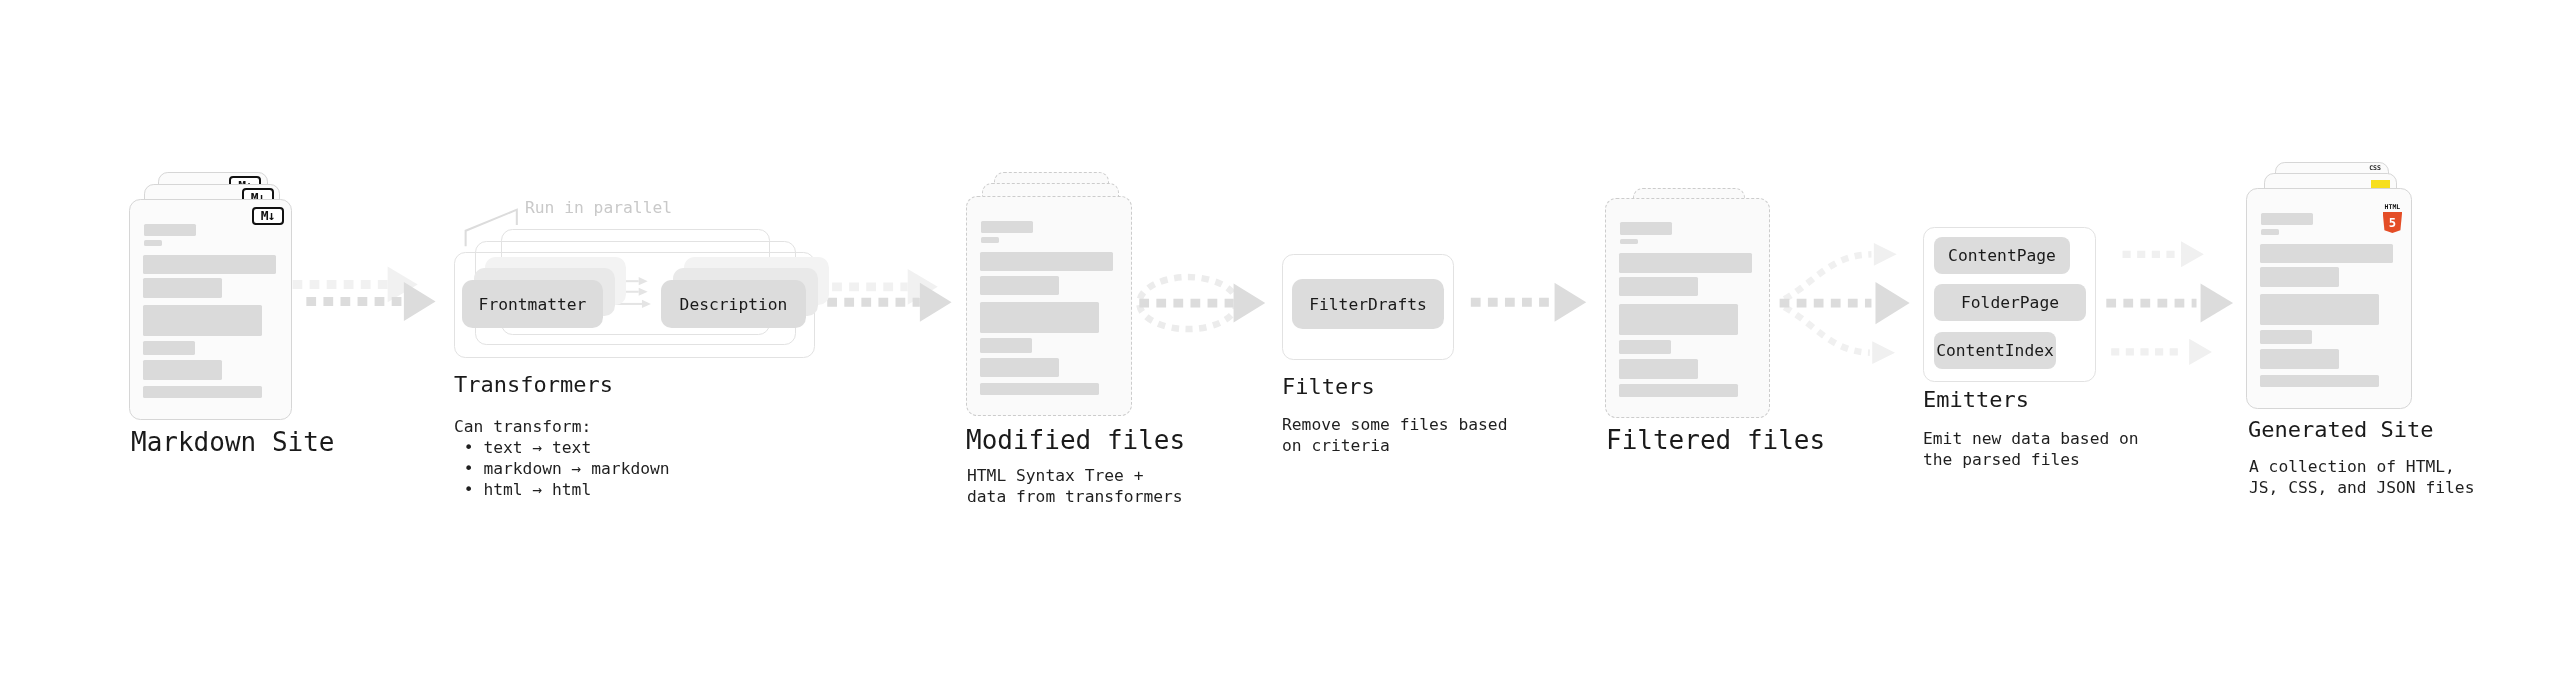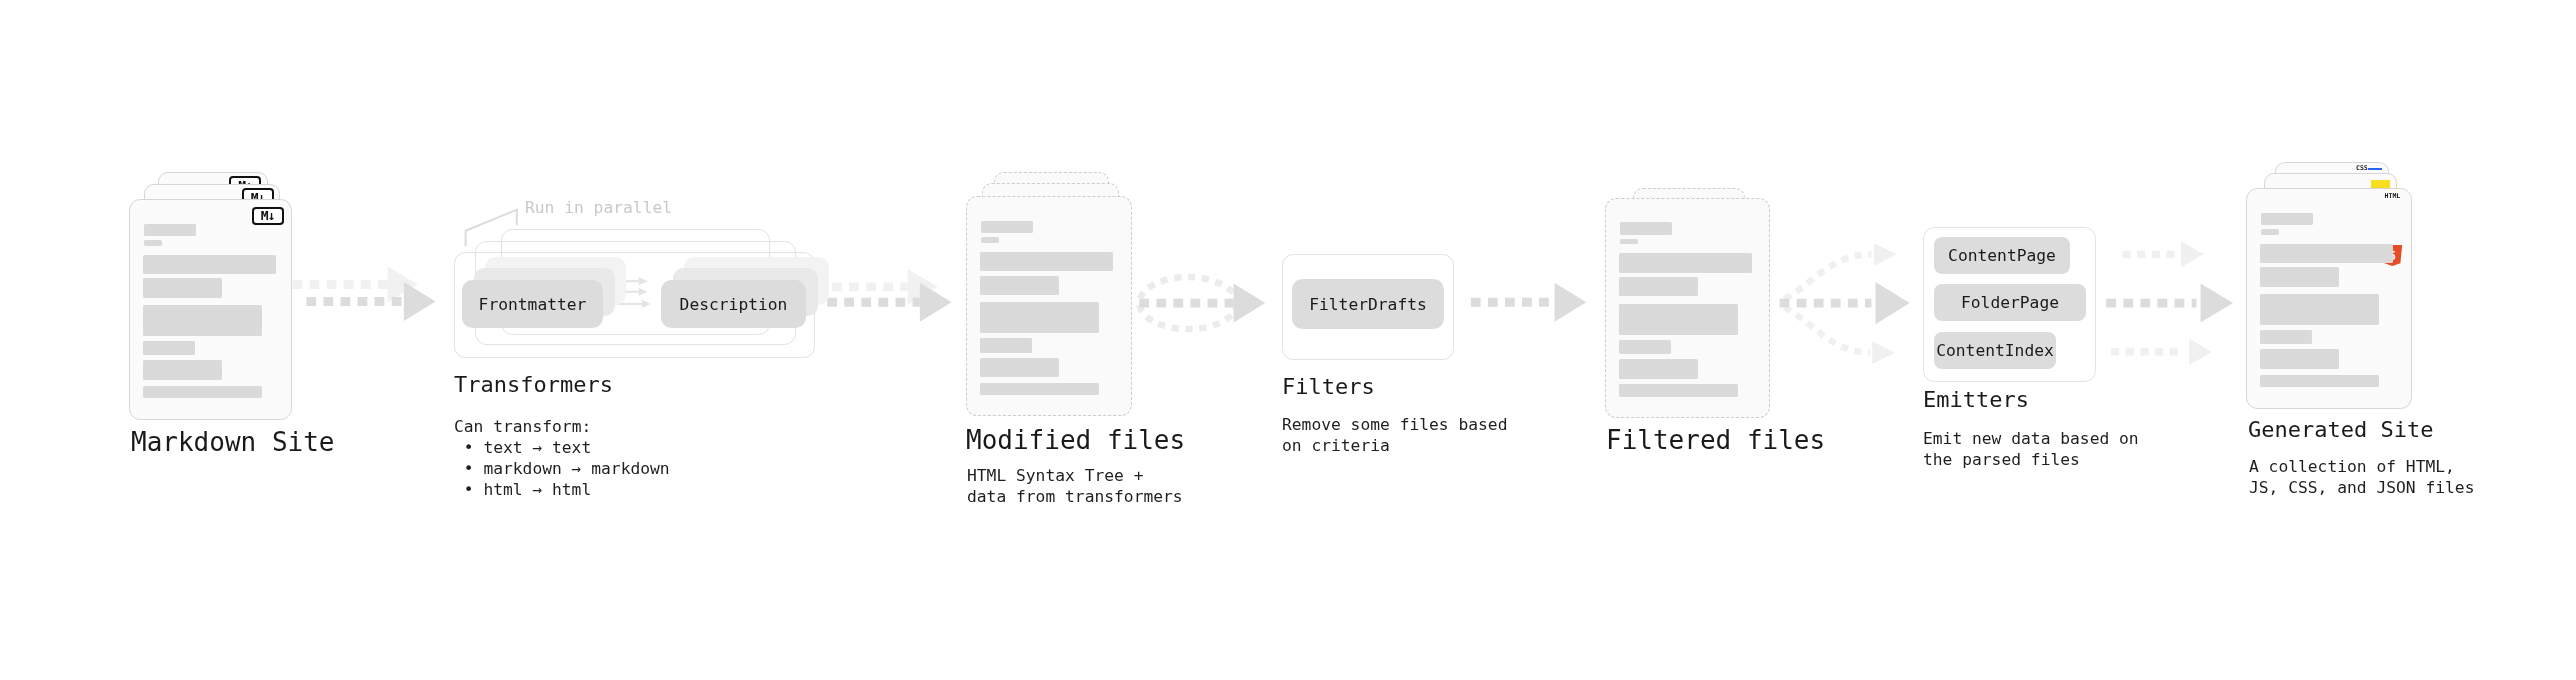--- a/index.html
+++ b/index.html
@@ -27,21 +27,21 @@
   .b6{width:52px;height:14.6px;margin:0 0 4.9px 13px;}
   .b7{width:79px;height:19.5px;margin:0 0 5.7px 13px;}
   .b8{width:119px;height:12.2px;margin:0 0 0 13px;}
 
   
   .md-icon{position:absolute;width:32px;height:18.7px;border:2.4px solid #111;border-radius:4.1px;
     background:#fff;display:flex;align-items:center;justify-content:center;
     font-weight:bold;font-size:13px;letter-spacing:-0.8px;color:#111;box-sizing:border-box;}
 
   
-  .css-icon{position:absolute;display:flex;flex-direction:row;align-items:center;}
+  .css-icon{position:absolute;display:flex;flex-direction:column;align-items:center;}
   .css-icon .t{font-size:6.5px;font-weight:bold;color:#222;line-height:6.5px;}
   .css-icon .u{width:14.6px;height:2.4px;background:#2965f1;margin-top:0.8px;}
   .js-icon{position:absolute;background:#f7df1e;}
   .html5-icon{position:absolute;width:21px;display:flex;flex-direction:column;align-items:center;}
   .html5-icon .t{font-size:6.5px;font-weight:bold;color:#111;line-height:7.3px;letter-spacing:0;}
   .html5-icon .shield{width:19.5px;height:21px;background:#e44d26;margin-top:0.8px;
     clip-path:polygon(0 0,100% 0,91% 86%,50% 100%,9% 86%);
     display:flex;align-items:center;justify-content:center;color:#fff;font-weight:bold;font-size:12.2px;}
 
   
@@ -227,21 +227,21 @@
     <div class="file-card back z1" style="left:29px;top:0;width:114px;height:52px;">
       <div class="css-icon" style="right:5.7px;top:2.4px;">
         <div class="t">CSS</div>
         <div class="u"></div>
       </div>
     </div>
     <div class="file-card back z2" style="left:18px;top:10.6px;width:133px;height:57px;">
       <div class="js-icon" style="right:6.5px;top:6.5px;width:18.7px;height:13px;"></div>
     </div>
     <div class="file-card z3" style="left:0;top:26px;width:166px;height:221px;">
-      <div class="html5-icon" style="right:8.1px;top:4px;gap:44px;">
+      <div class="html5-icon" style="right:8.1px;top:15px;">
         <div class="t">HTML</div>
         <div class="shield">5</div>
       </div>
       <div class="bars">
         <div class="bar b1"></div>
           <div class="bar b2"></div>
           <div class="bar b3"></div>
           <div class="bar b4"></div>
         <div class="bar b5"></div>
           <div class="bar b6"></div>

